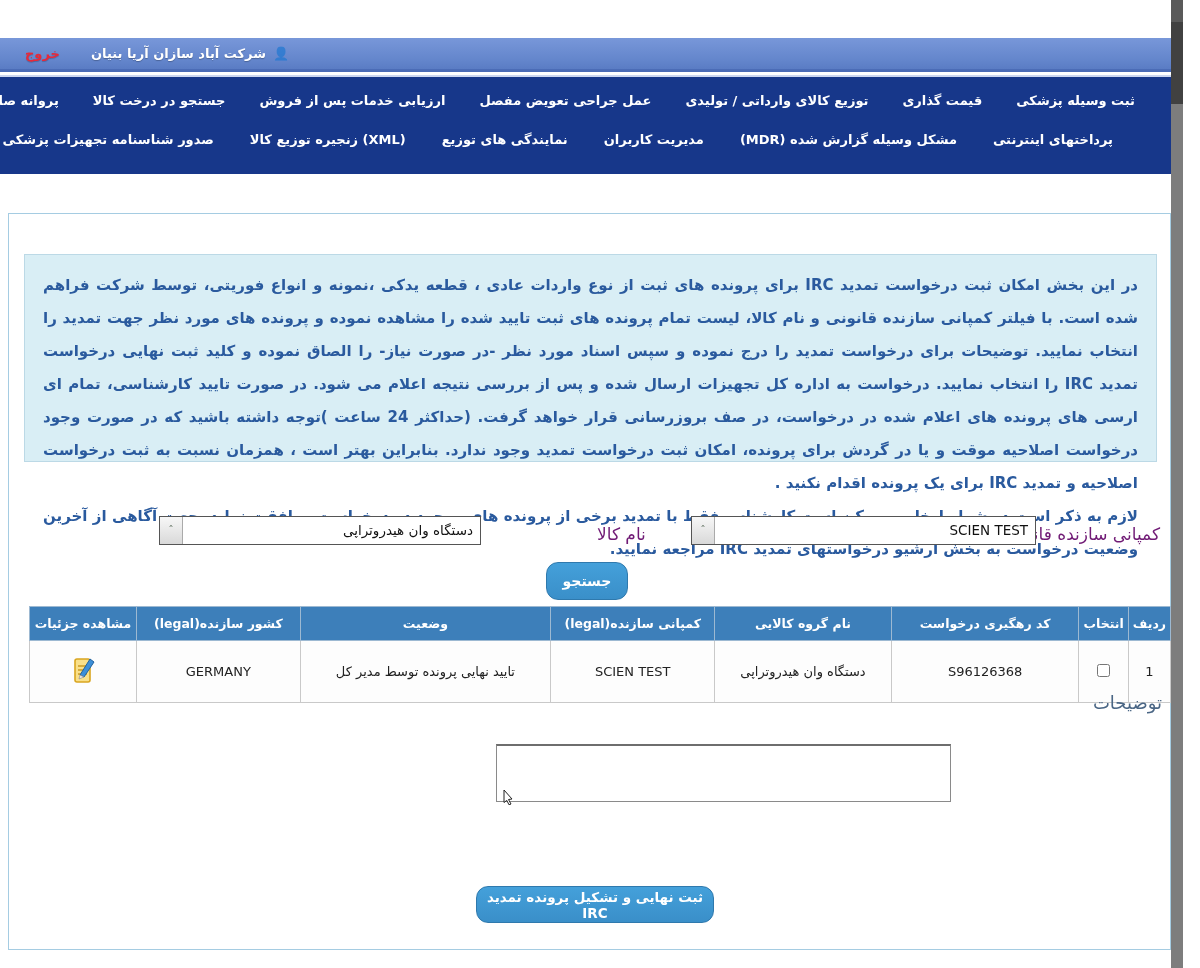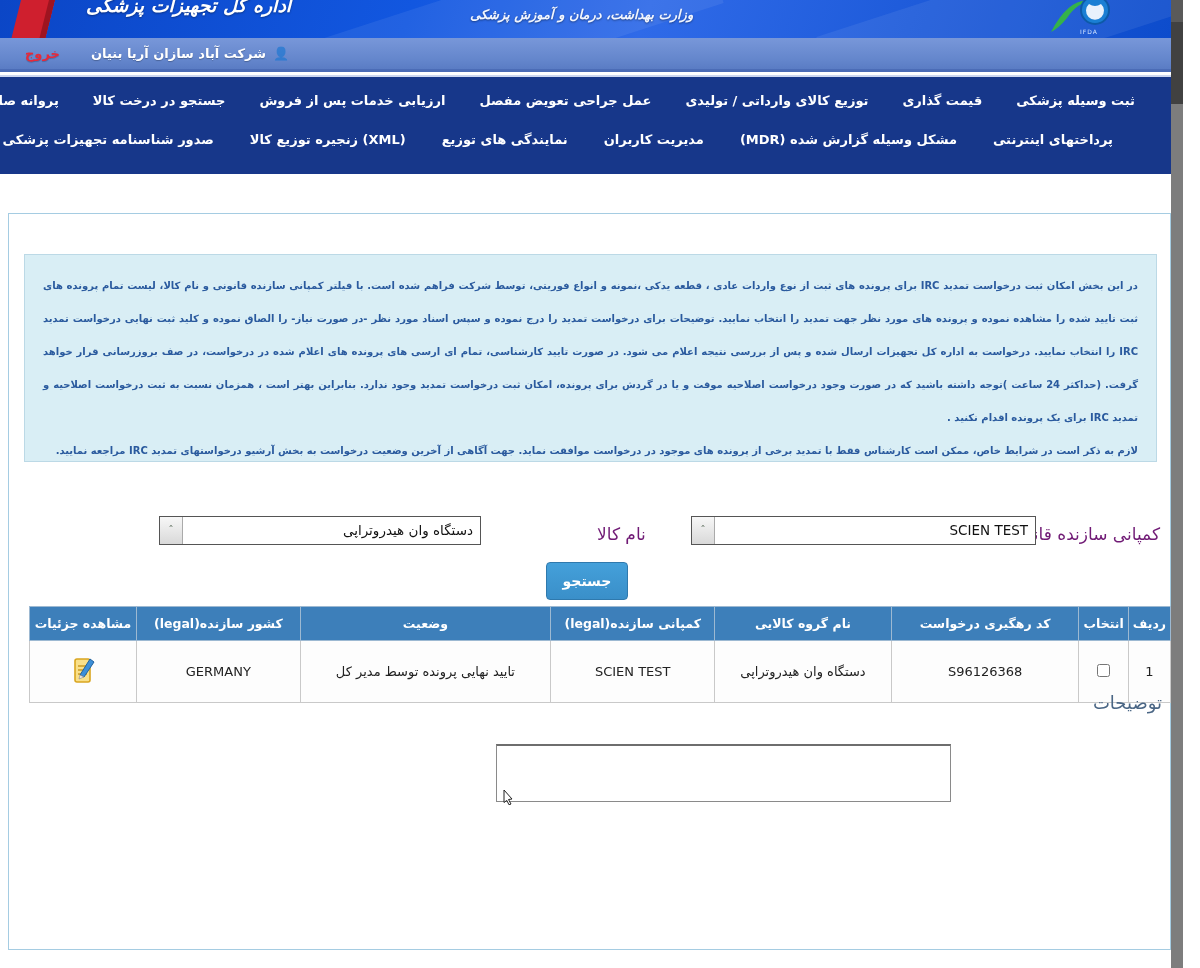--- a/index.html
+++ b/index.html
@@ -45,38 +45,38 @@
   .title-bar { position:absolute; left:0; top:178px; width:1171px; height:35px; background:#3e86c9;
     color:#fff; font-size:15px; font-weight:bold; direction:rtl; text-align:right;
     line-height:35px; padding-right:16px; }
 
   
   .panel { position:absolute; left:8px; top:213px; width:1163px; height:737px; background:#fff;
     border:1px solid #a5cce2; }
 
   .info-box { position:absolute; right:13px; top:40px; width:1133px; height:208px;
     background:#d9eef5; border:1px solid #bcd9e6; padding:14px 18px; direction:rtl;
-    text-align:justify; color:#2a5a9e; font-size:10px; font-weight:bold; line-height:33px; }
+    text-align:justify; color:#2a5a9e; font-size:15px; font-weight:bold; line-height:33px; }
   .info-box p + p { margin-top:0; }
 
   .filter-label { position:absolute; direction:rtl; color:#701a75; font-size:17px; white-space:nowrap; }
   .label-company { right:10px; top:310px; }
   .label-product { left:588px; top:310px; }
   .select-box { position:absolute; top:302px; height:29px; background:#fff; border:1px solid #555;
     direction:rtl; cursor:pointer; }
   .select-company { left:682px; width:345px; }
   .select-product { left:150px; width:322px; }
   .select-value { position:absolute; right:7px; top:0; line-height:27px; font-size:13.5px; color:#111;
     white-space:nowrap; }
   .select-arrow { position:absolute; left:0; top:0; width:23px; height:27px;
     background:linear-gradient(180deg,#f7f7f7,#d9d9d9); border-right:1px solid #aaa;
     color:#6a7a6a; font-size:11px; text-align:center; line-height:27px; }
 
   .btn { background:linear-gradient(180deg,#44a0da,#3a8fc9); border:1px solid #2f79ad; color:#fff;
-    font-weight:bold; border-radius:4px; cursor:pointer; font-family:"DejaVu Sans", sans-serif; }
+    font-weight:bold; border-radius:12px; cursor:pointer; font-family:"DejaVu Sans", sans-serif; }
   .search-btn { position:absolute; left:537px; top:348px; width:82px; height:38px; font-size:14px; }
   .submit-btn { position:absolute; left:467px; top:672px; width:238px; height:37px; font-size:13.5px;
     direction:rtl; }
 
   
   .grid { position:absolute; left:20px; top:392px; width:1142px; border-collapse:collapse;
     direction:rtl; }
   .grid th { background:#3d7fba; color:#fff; font-size:12.5px; font-weight:bold; height:34px;
     border:1px solid #9db9d2; padding:2px 4px; white-space:nowrap; }
   .grid td { background:#fdfdfd; color:#222; font-size:13px; height:52px; text-align:center;
@@ -95,34 +95,20 @@
   .scroll-strip { position:absolute; left:1171px; top:0; width:12px; height:968px; background:#7d7d7d; }
   .scroll-top { position:absolute; left:0; top:0; width:12px; height:22px; background:#5a5a5a; }
   .scroll-thumb { position:absolute; left:0; top:22px; width:12px; height:82px; background:#414141; }
   .right-margin { position:absolute; left:1183px; top:0; width:17px; height:968px; background:#fff; }
 </style>
 </head>
 <body>
 
 <div id="stage">
 
-  <div class="banner">
-    <div class="streak" style="left:300px; top:-20px;"></div>
-    <div class="streak" style="left:820px; top:-30px;"></div>
-    <div class="ribbon"></div>
-    <div class="dept-text">اداره کل تجهیزات پزشکی</div>
-    <div class="ministry-text">وزارت بهداشت، درمان و آموزش پزشکی</div>
-    <svg class="logo" viewBox="0 0 80 46">
-      <path d="M8 40 Q 28 2 52 10 Q 36 8 24 26 Q 16 36 8 40 Z" fill="#35b24a"></path>
-      <circle cx="52" cy="18" r="14" fill="#1a7fd4"></circle>
-      <circle cx="52" cy="18" r="14" fill="none" stroke="#0d5aa8" stroke-width="2"></circle>
-      <path d="M46 12 a 9 9 0 1 0 12 0 a 11 11 0 0 1 -12 0 Z" fill="#e8f2fc"></path>
-    </svg>
-    <div class="logo-caption">IFDA</div>
-  </div>
 
   <div class="user-bar">
     <div class="user-group">
       <span class="person-icon">👤</span>
       <span class="company-name">شرکت آباد سازان آریا بنیان</span>
       <span class="logout-link">خروج</span>
     </div>
   </div>
 
   <div class="menu">
@@ -216,20 +202,21 @@
         </tr>
       </tbody>
     </table>
 
     <div class="comments-label">توضیحات</div>
     <textarea class="comments-area" style=""></textarea>
     <svg class="cursor-glyph" width="11" height="16" viewBox="0 0 11 16">
       <path d="M1 1 L 9 10 L 5.5 10.5 L 8 15 L 6 15.8 L 3.8 11.4 L 1 13.5 Z" fill="#fff" stroke="#222" stroke-width="1"></path>
     </svg>
 
+    <button class="btn submit-btn">ثبت نهایی و تشکیل پرونده تمدید IRC</button>
   </div>
 
   <div class="scroll-strip">
     <div class="scroll-top"></div>
     <div class="scroll-thumb"></div>
   </div>
   <div class="right-margin"></div>
 
 </div>
 

